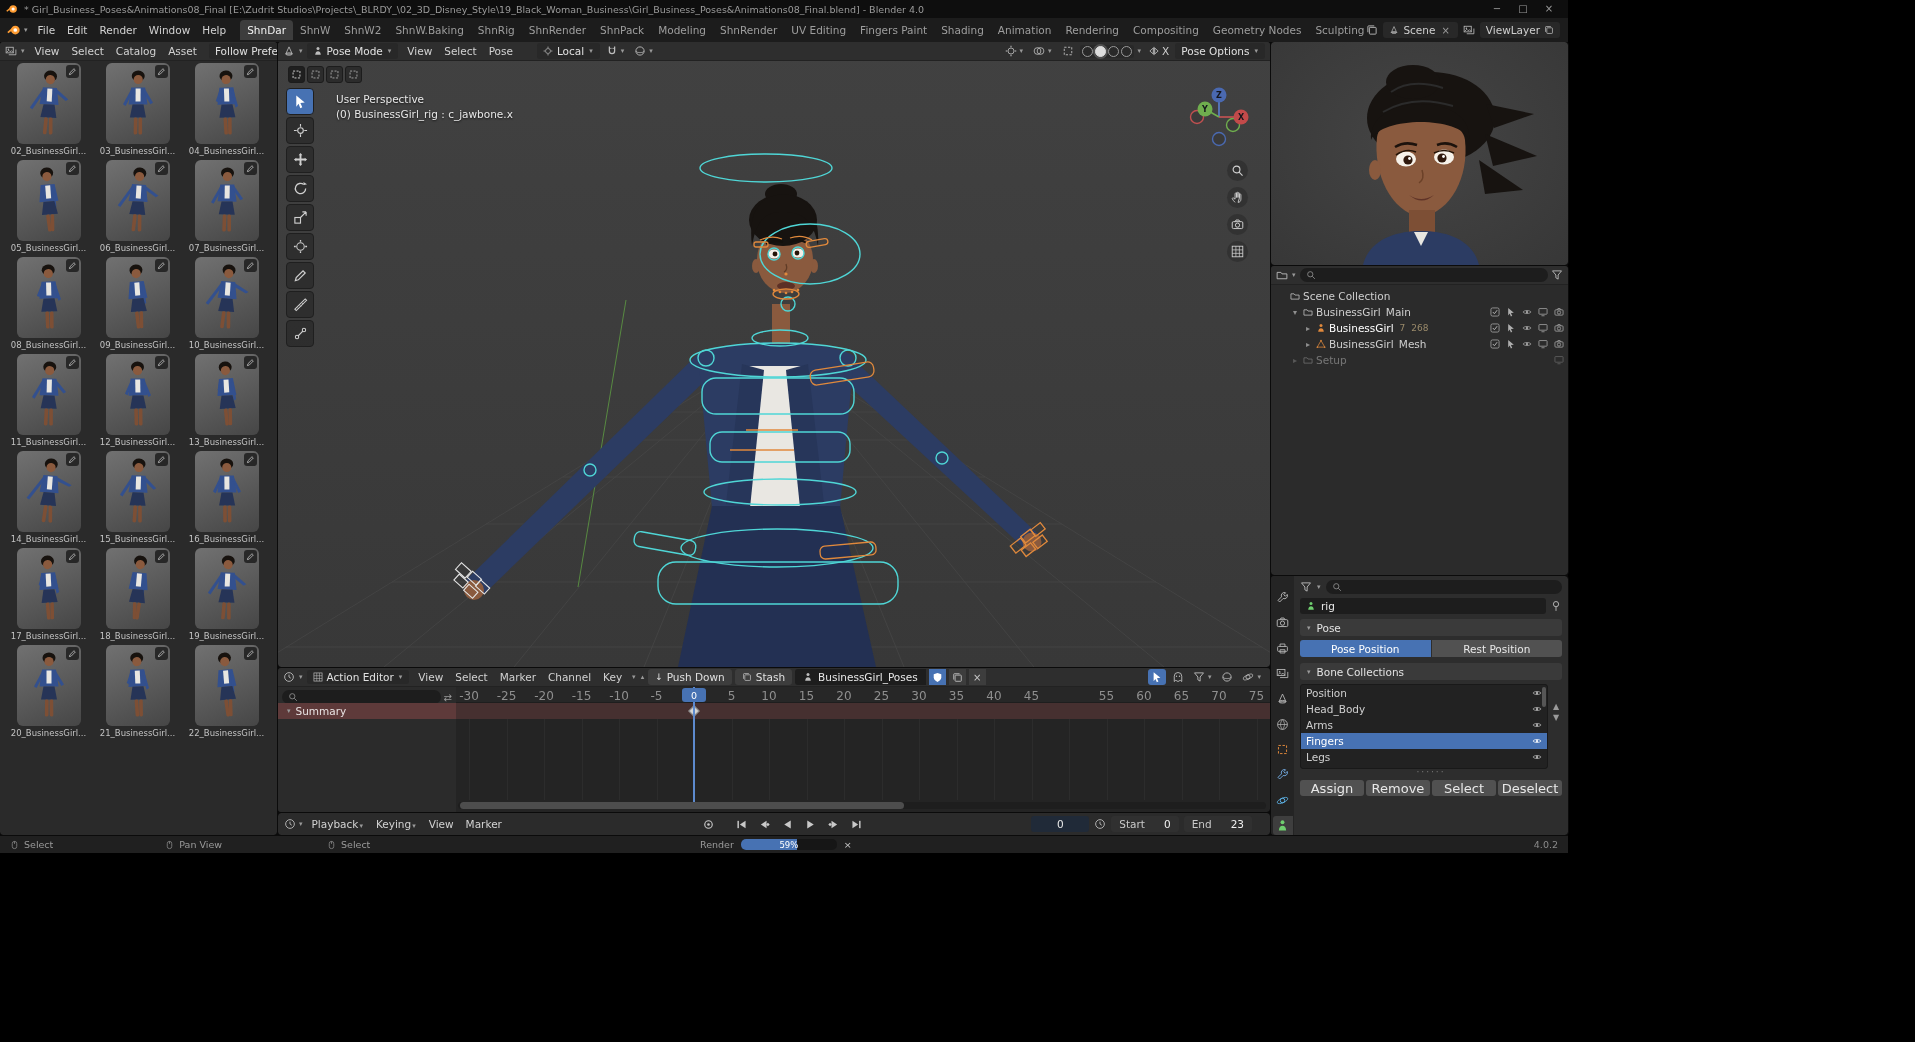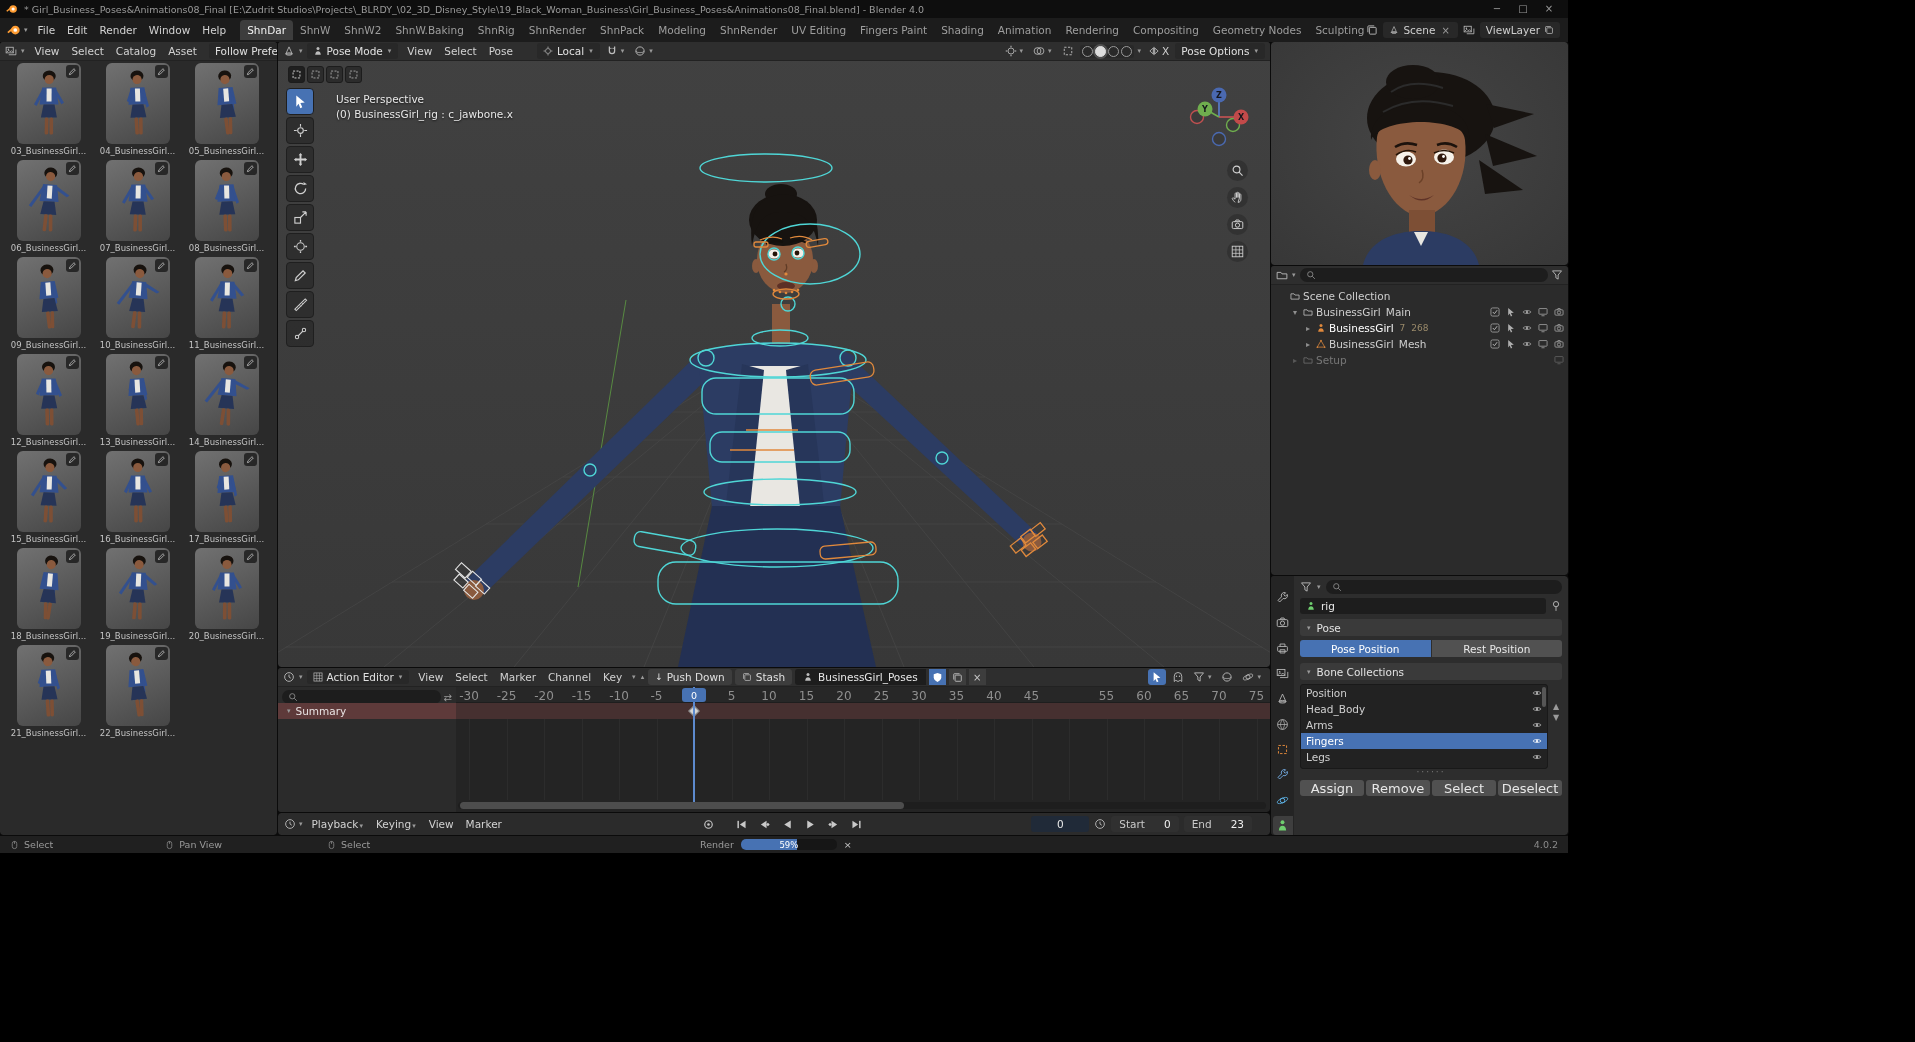--- a/index.html
+++ b/index.html
@@ -409,20 +409,43 @@
           <span class="menu-item">Select</span>
           <span class="menu-item">Catalog</span>
           <span class="menu-item">Asset</span>
         </div>
       <span class="spacer"></span>
       <span class="drop">
           <span>Follow Prefer</span>
         </span>
     </div>
     <div id="asset-grid">
+        <div class="asset-cell">
+          <div class="thumb">
+            <svg viewBox="0 0 64 80">
+              <g transform="rotate(3 32 42)">
+                <ellipse cx="32" cy="12.5" rx="6.5" ry="5.5" fill="#17120e"></ellipse>
+                <circle cx="32" cy="16" r="4.6" fill="#8a5a3e"></circle>
+                <path d="M25 24h14l2.5 17h-19z" fill="#33508e"></path>
+                <rect x="29.5" y="25" width="5" height="13" fill="#e8e6e1"></rect>
+                <path d="M25.5 25 L13 45 l2.6 1.6 L27 28z" fill="#33508e"></path>
+                <path d="M38.5 25 L51 35 l-2.6 1.6 L37 28z" fill="#33508e"></path>
+                <path d="M26.5 41h11l2.5 13h-16z" fill="#263457"></path>
+                <rect x="28" y="54" width="3.6" height="17" rx="1.5" fill="#7d4f35" transform="rotate(2.5 30 54)"></rect>
+                <rect x="32.6" y="54" width="3.6" height="17" rx="1.5" fill="#7d4f35" transform="rotate(-2.5 34 54)"></rect>
+              </g>
+            </svg>
+            <div class="thumb-badge">
+              <svg viewBox="0 0 16 16">
+                <use href="#s-pencil"></use>
+              </svg>
+            </div>
+          </div>
+          <div class="asset-label">02_BusinessGirl...</div>
+        </div>
         <div class="asset-cell">
           <div class="thumb">
             <svg viewBox="0 0 64 80">
               <g transform="rotate(0.5 32 42)">
                 <ellipse cx="32" cy="12.5" rx="6.5" ry="5.5" fill="#17120e"></ellipse>
                 <circle cx="32" cy="16" r="4.6" fill="#8a5a3e"></circle>
                 <path d="M25 24h14l2.5 17h-19z" fill="#33508e"></path>
                 <rect x="29.5" y="25" width="5" height="13" fill="#e8e6e1"></rect>
                 <path d="M25.5 25 L17 41 l2.6 1.6 L27 28z" fill="#33508e"></path>
                 <path d="M38.5 25 L47 39 l-2.6 1.6 L37 28z" fill="#33508e"></path>

